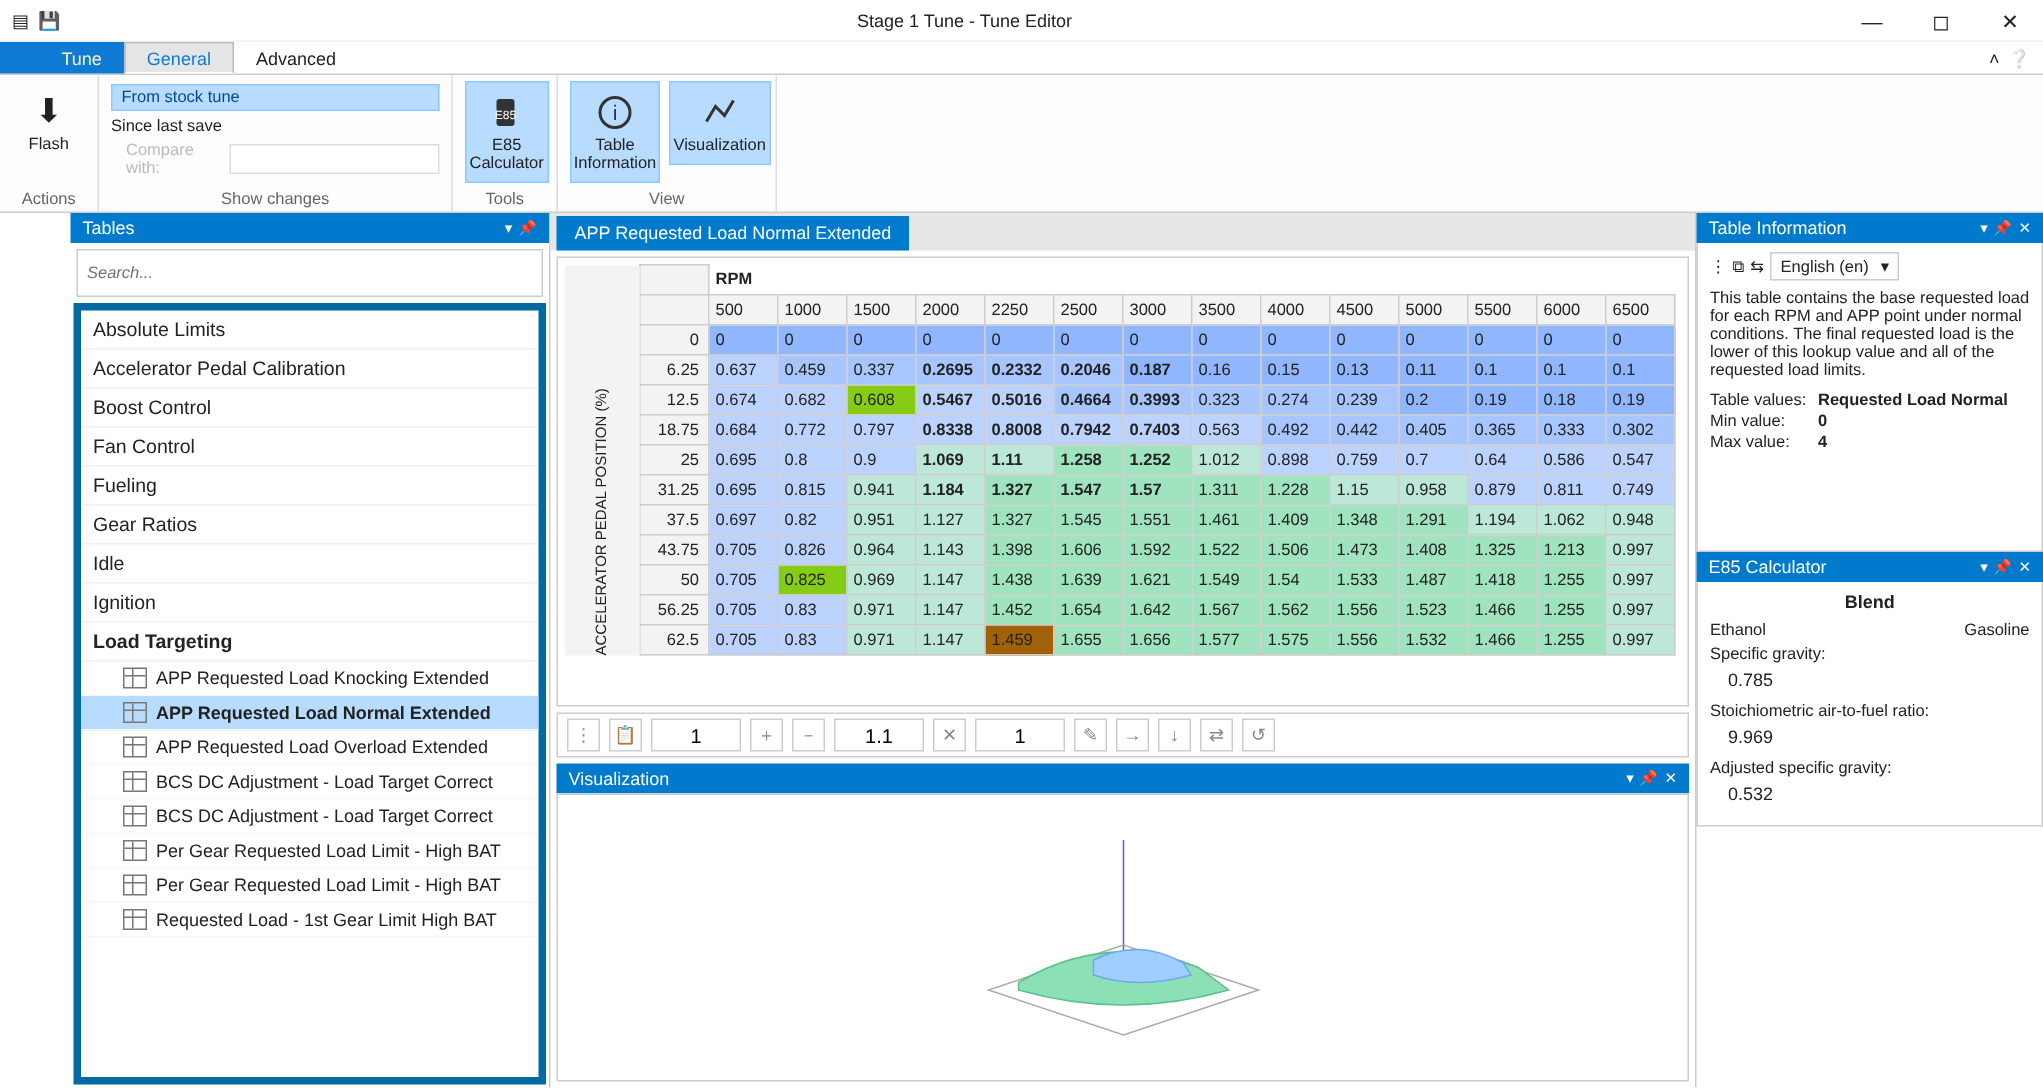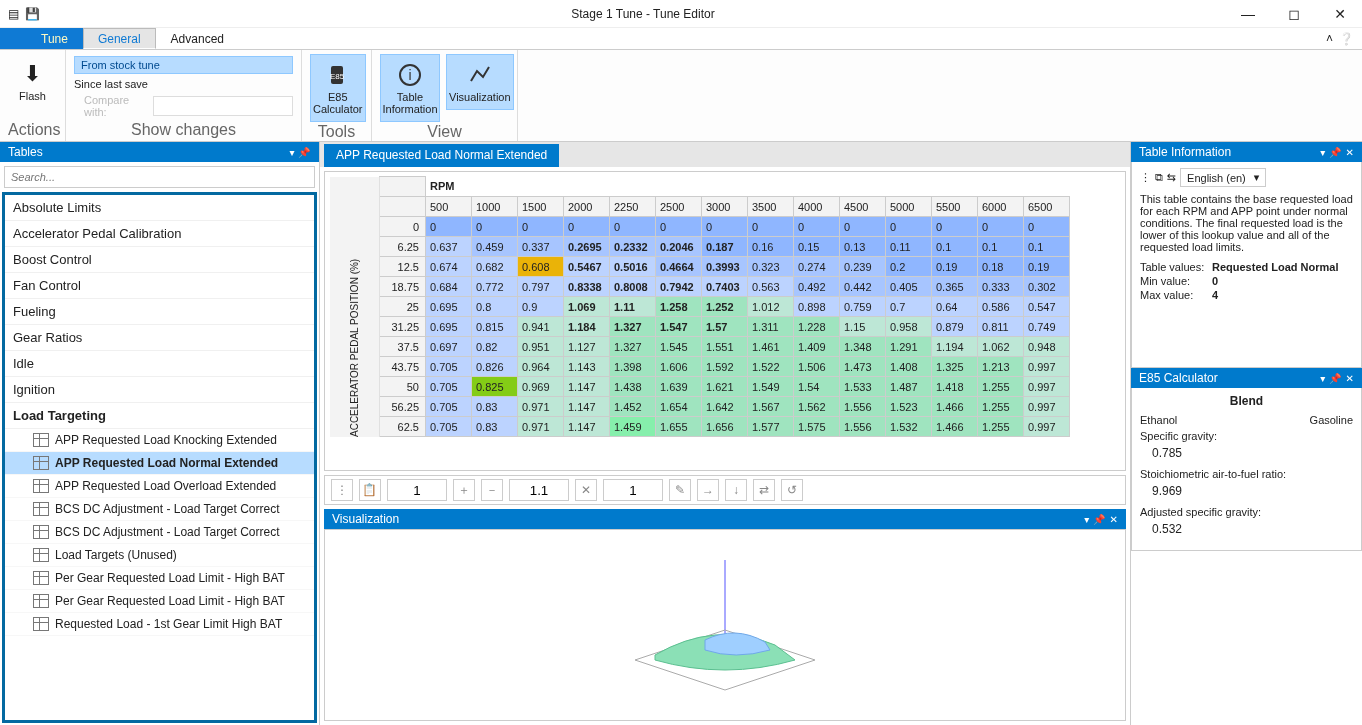--- a/index.html
+++ b/index.html
@@ -13,39 +13,39 @@
 
 .menubar { height: 22px; display:flex; align-items:stretch; border-bottom:1px solid #ccc; position:relative;}
 .menubar .tab { padding:3px 14px; font-size:12px; border:1px solid transparent; cursor:default;}
 .menubar .tab.blue { background:#0f7ad4; color:#fef9c3;padding-left:40px; }
 .menubar .tab.active { background:#e5e5e5; border:1px solid #bbb; border-bottom:1px solid #fff; color:#0f7ad4;}
 .menubar .right { margin-left:auto; display:flex; gap:6px; padding-right:8px; align-items:center;}
 
 .ribbon { height: 92px; display:flex; border-bottom:1px solid #ccc; background:#fdfdfd;}
 .ribbon .group { border-right:1px solid #ddd; padding:4px 8px 2px; display:flex; flex-direction:column; }
 .ribbon .group .body { flex:1; display:flex; gap:6px; align-items:flex-start;}
-.ribbon .group .label { text-align:center; font-size:16px; color:#666; padding-top:1px;}
+.ribbon .group .label { text-align:center; font-size:11px; color:#666; padding-top:1px;}
 .bigbtn { width:60px; display:flex; flex-direction:column; align-items:center; gap:2px; padding:6px 2px; font-size:11px; text-align:center;}
 .bigbtn.hl { background:#b7dcff; border:1px solid #8ec8ff;align-items:center;}
 .bigbtn .icon { width:28px; height:28px; display:flex; align-items:center; justify-content:center;}
 .stagecol { display:flex; flex-direction:column; gap:4px; padding-top:2px;}
 .stagecol .hl { background:#b7dcff; border:1px solid #8ec8ff; padding:2px 6px; font-size:11px; color:#004a8f;}
 .stagecol .row { font-size:11px; display:flex; align-items:center; gap:6px;}
 .stagecol .dis { color:#bbb;margin-left:10px;}
 .stagecol input[type=text]{ border:1px solid #ddd; height:20px; width:140px; font-size:11px; padding:0 4px; color:#bbb;}
 
-.workspace { position:absolute; top:142px; bottom:0; left:0; right:0; display:flex; }
+.workspace { position:absolute; top:142px; bottom:0; left:0; right:0; display:flex;padding-left:47px; }
 
 .panel-title { background:#007acc; color:#fff; font-size:12px; padding:3px 8px; display:flex; align-items:center; }
 .panel-title .spacer{flex:1;}
 .panel-title .pin{font-size:10px;margin-left:4px;}
 
 .tables-panel { width:320px; border-right:1px solid #ccc; display:flex; flex-direction:column;}
-.search { border:1px solid #ccc; margin:4px; height:22px; padding:0 6px; font-size:11px; font-style:italic; color:#888;}
-.tree { flex:1; overflow:auto; border:3px solid #0369a1; margin:0 2px 2px; }
+.search { border:1px solid #ccc; margin:4px; height:32px; padding:0 6px; font-size:11px; font-style:italic; color:#888;}
+.tree { flex:1; overflow:auto; border:5px solid #0369a1; margin:0 2px 2px; }
 .tree .item { padding:5px 8px; font-size:13px; border-bottom:1px solid #f0f0f0; cursor:default;}
 .tree .sub { padding-left:28px; display:flex; gap:6px; align-items:center; font-size:12px; padding-top:4px; padding-bottom:4px; border-bottom:1px solid #f7f7f7;}
 .tree .sub.sel { background:#b7dcff; font-weight:600;}
 .tree .sub .ic { width:16px; height:14px; border:1px solid #777; display:inline-block; position:relative;}
 .tree .sub .ic::before,.tree .sub .ic::after{content:"";position:absolute;background:#777;}
 .tree .sub .ic::before{left:5px;top:0;width:1px;height:100%;}
 .tree .sub .ic::after{top:4px;left:0;height:1px;width:100%;}
 .tree .item.bold{font-weight:600;}
 
 .center { flex:1; display:flex; flex-direction:column; min-width:0;}
@@ -207,24 +207,20 @@
         <div class="sub">
           <span class="ic"></span>
           <span>BCS DC Adjustment - Load Target Correct</span>
         </div>
         <div class="sub">
           <span class="ic"></span>
           <span>BCS DC Adjustment - Load Target Correct</span>
         </div>
         <div class="sub">
           <span class="ic"></span>
-          <span>Load Targets (Unused)</span>
-        </div>
-        <div class="sub">
-          <span class="ic"></span>
           <span>Per Gear Requested Load Limit - High BAT</span>
         </div>
         <div class="sub">
           <span class="ic"></span>
           <span>Per Gear Requested Load Limit - High BAT</span>
         </div>
         <div class="sub">
           <span class="ic"></span>
           <span>Requested Load - 1st Gear Limit High BAT</span>
         </div>
@@ -291,21 +287,21 @@
               <td style="background:#8fb6ff;">0.13</td>
               <td style="background:#8fb6ff;">0.11</td>
               <td style="background:#8fb6ff;">0.1</td>
               <td style="background:#8fb6ff;">0.1</td>
               <td style="background:#8fb6ff;">0.1</td>
             </tr>
             <tr>
               <th class="rowhdr">12.5</th>
               <td style="background:#bcd3ff;">0.674</td>
               <td style="background:#bcd3ff;">0.682</td>
-              <td style="background:#eab308;">0.608</td>
+              <td style="background:#84cc16;">0.608</td>
               <td style="background:#bcd3ff;font-weight:bold;">0.5467</td>
               <td style="background:#bcd3ff;font-weight:bold;">0.5016</td>
               <td style="background:#a7c5ff;font-weight:bold;">0.4664</td>
               <td style="background:#a7c5ff;font-weight:bold;">0.3993</td>
               <td style="background:#a7c5ff;">0.323</td>
               <td style="background:#a7c5ff;">0.274</td>
               <td style="background:#a7c5ff;">0.239</td>
               <td style="background:#8fb6ff;">0.2</td>
               <td style="background:#8fb6ff;">0.19</td>
               <td style="background:#8fb6ff;">0.18</td>
@@ -429,21 +425,21 @@
               <td style="background:#9fe4bf;">1.466</td>
               <td style="background:#9fe4bf;">1.255</td>
               <td style="background:#bde7d6;">0.997</td>
             </tr>
             <tr>
               <th class="rowhdr">62.5</th>
               <td style="background:#bcd3ff;">0.705</td>
               <td style="background:#bcd3ff;">0.83</td>
               <td style="background:#bde7d6;">0.971</td>
               <td style="background:#bde7d6;">1.147</td>
-              <td style="background:#86efac;">1.459</td>
+              <td style="background:#a16207;">1.459</td>
               <td style="background:#9fe4bf;">1.655</td>
               <td style="background:#9fe4bf;">1.656</td>
               <td style="background:#9fe4bf;">1.577</td>
               <td style="background:#9fe4bf;">1.575</td>
               <td style="background:#9fe4bf;">1.556</td>
               <td style="background:#9fe4bf;">1.532</td>
               <td style="background:#9fe4bf;">1.466</td>
               <td style="background:#9fe4bf;">1.255</td>
               <td style="background:#bde7d6;">0.997</td>
             </tr>

